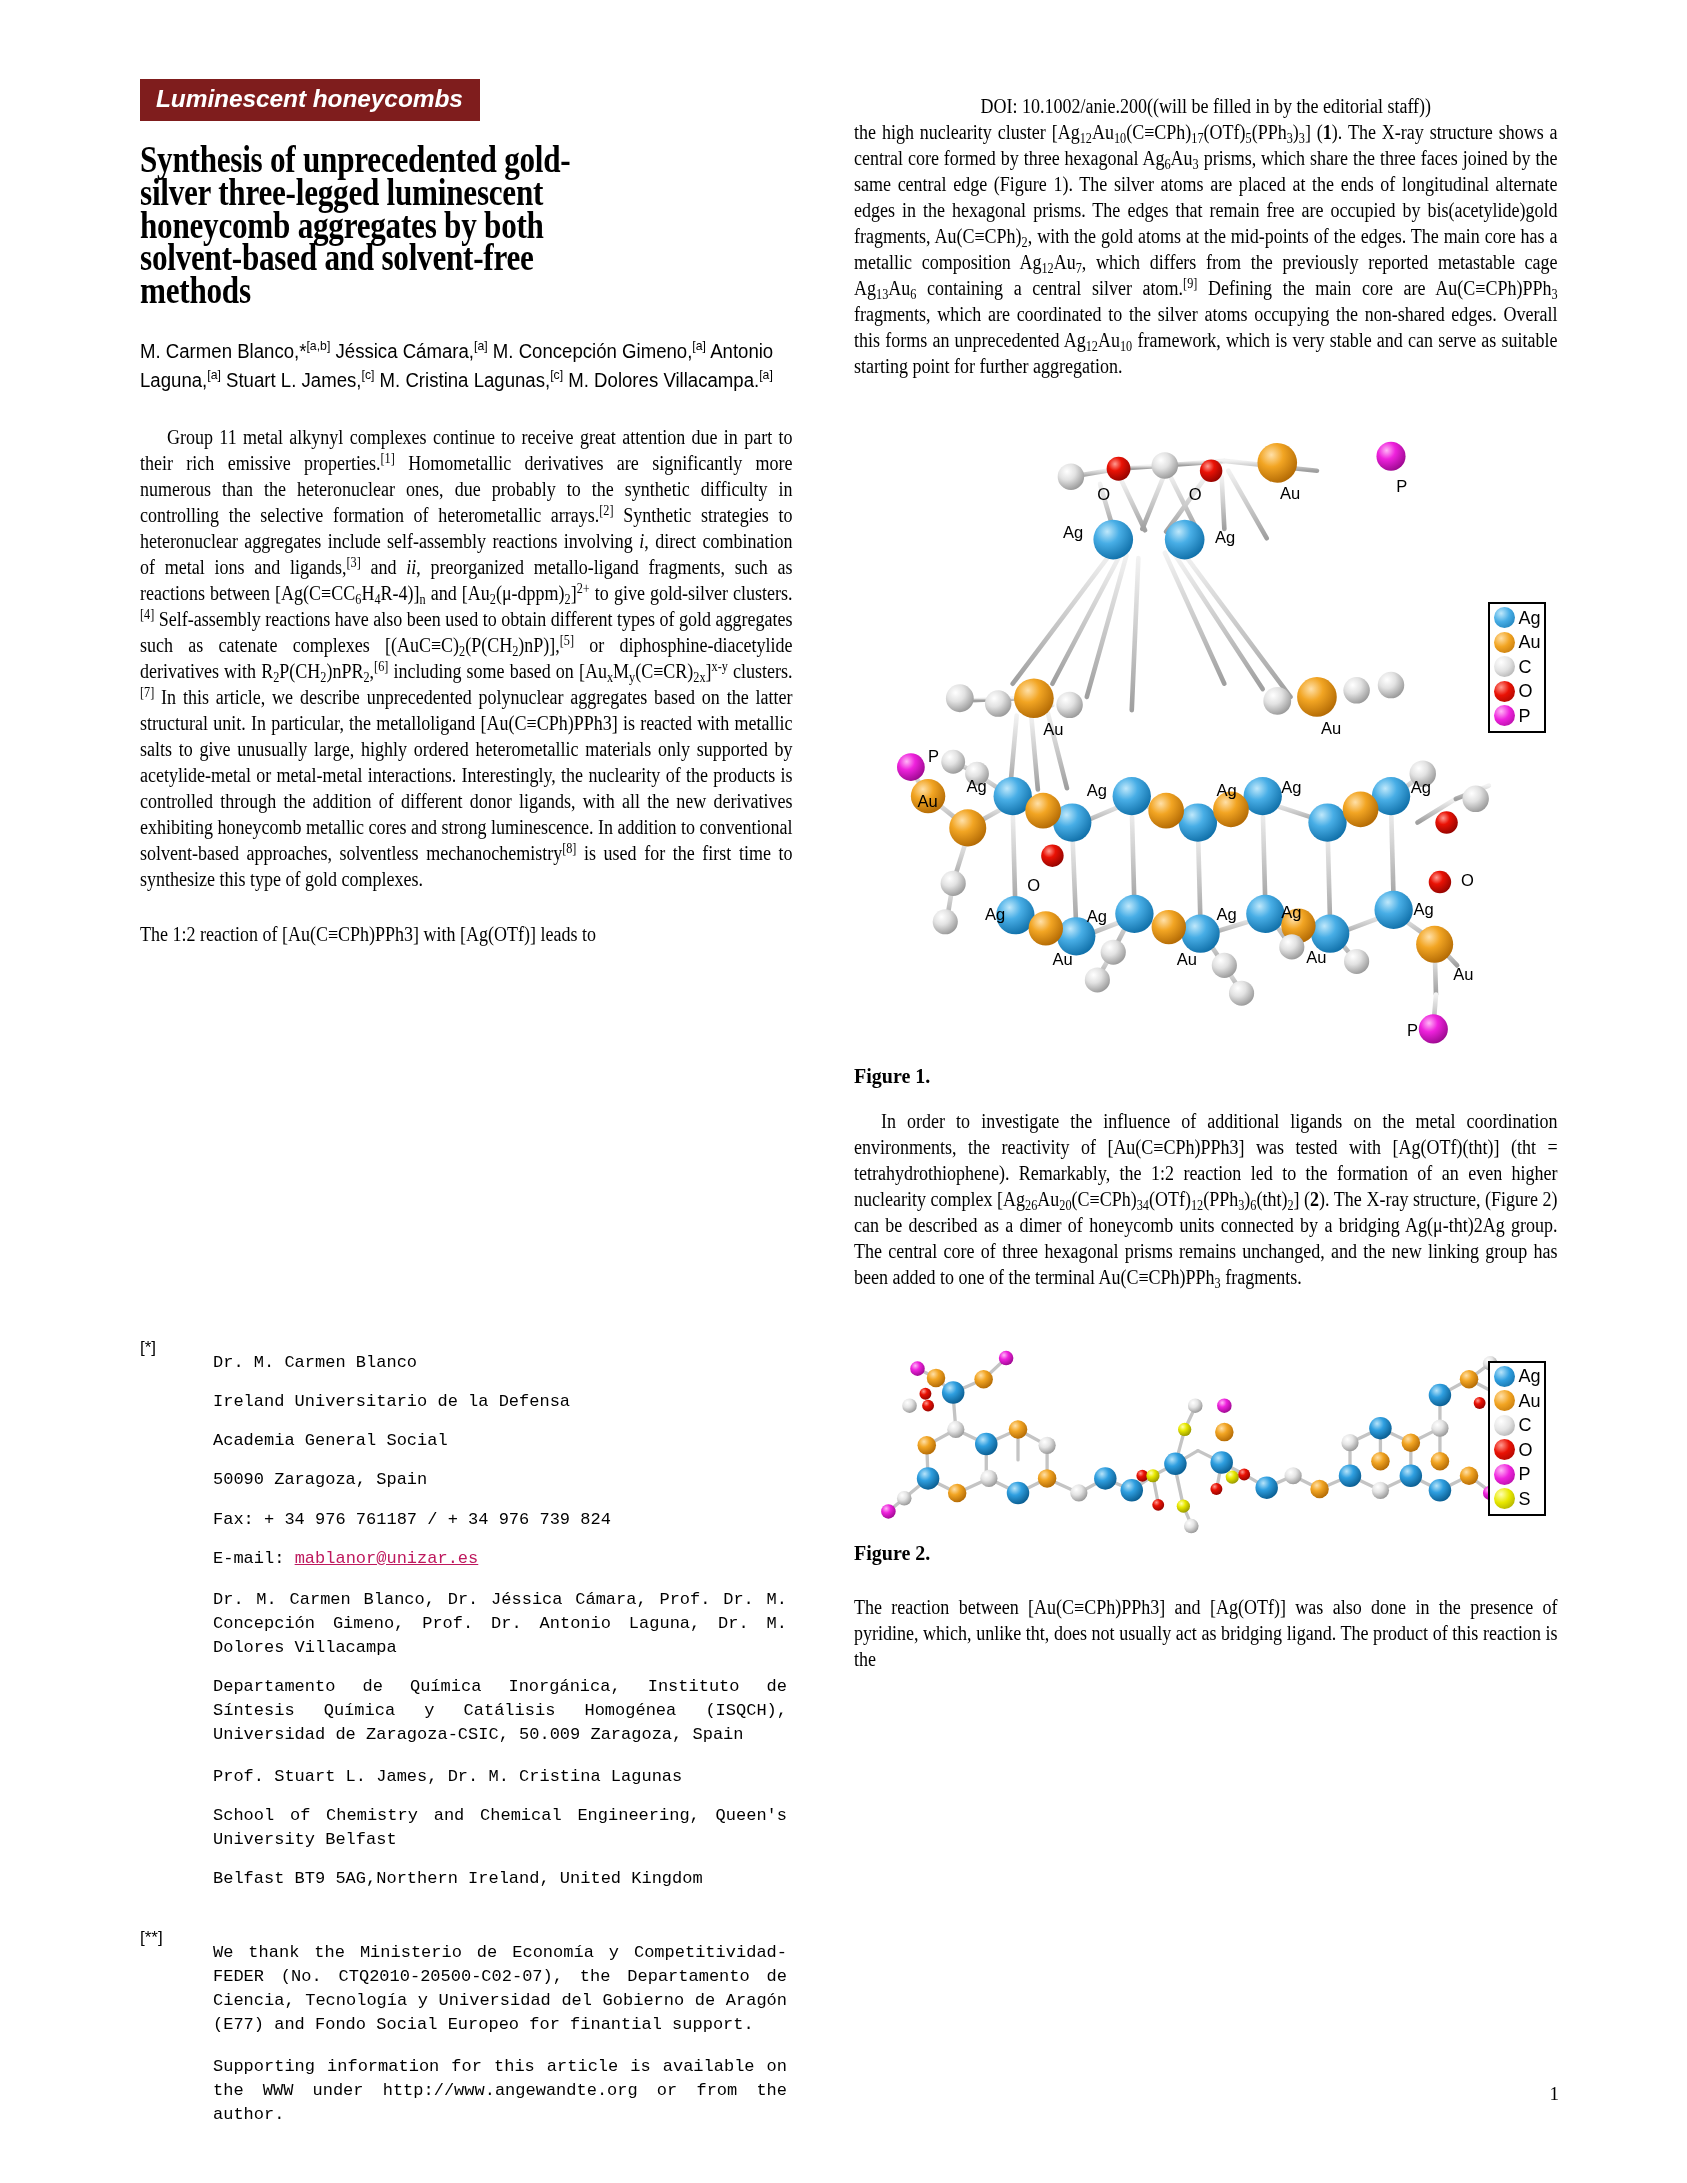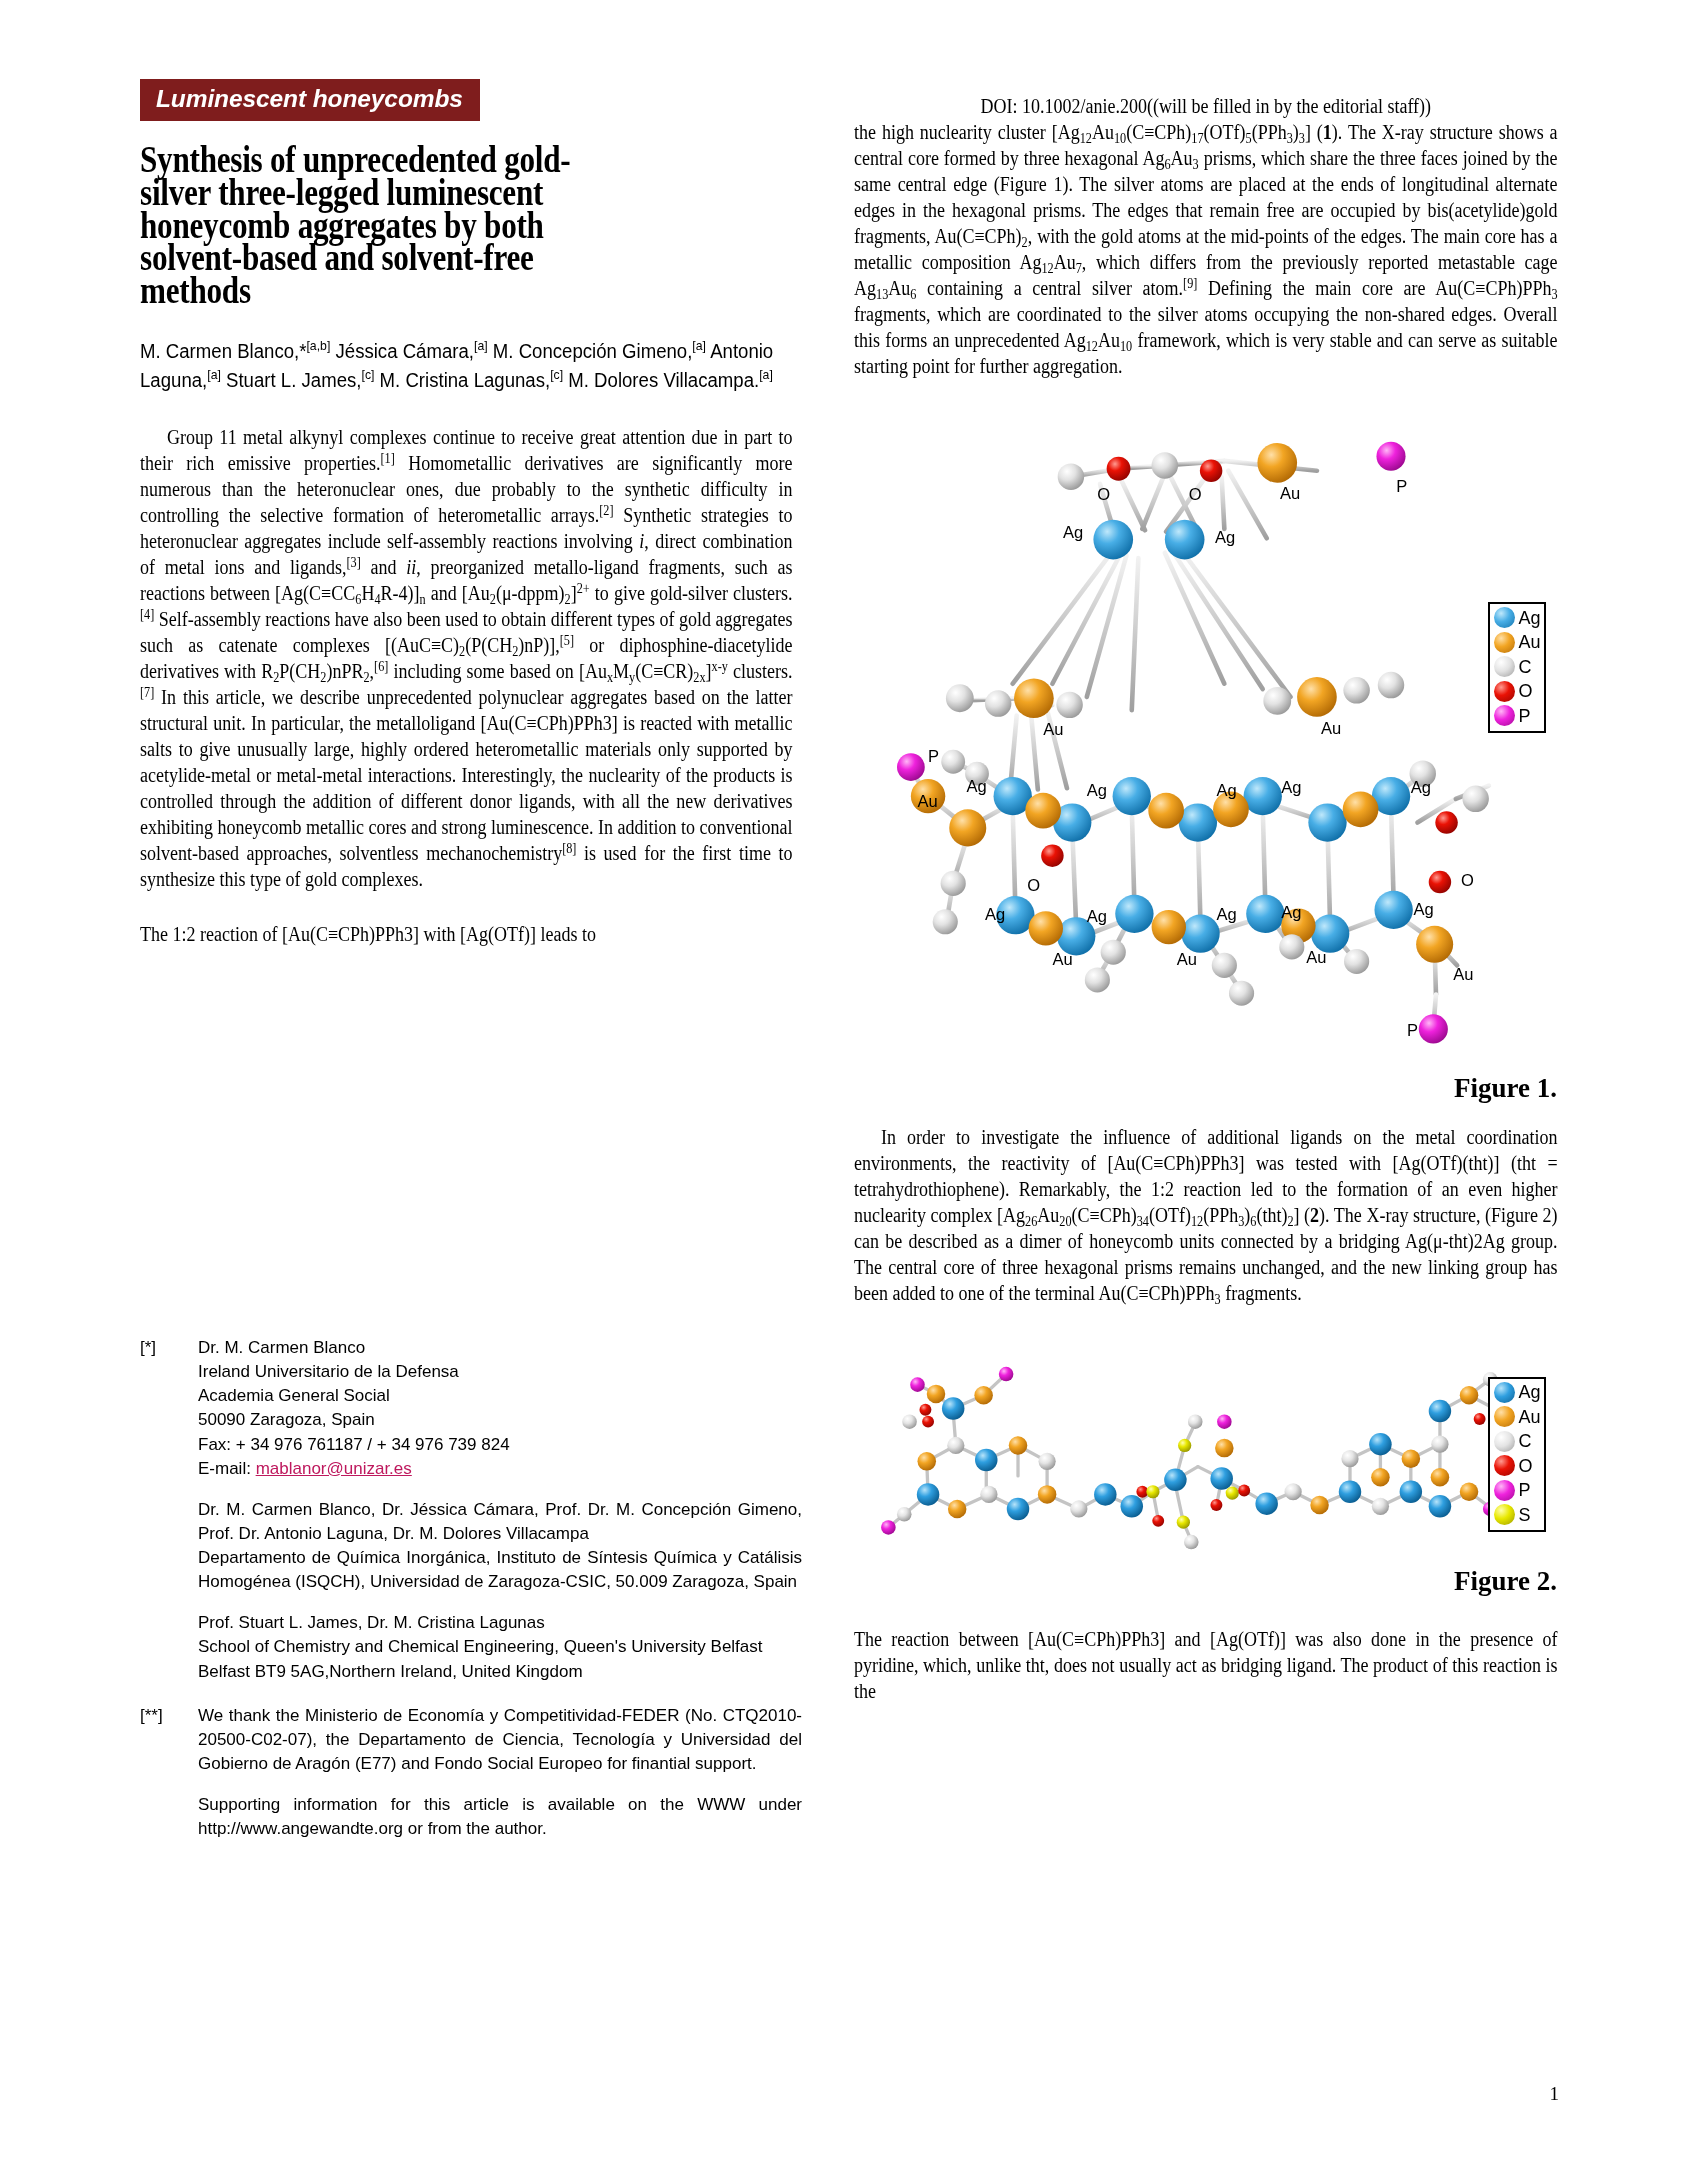--- a/index.html
+++ b/index.html
@@ -79,31 +79,31 @@
   .fn-wrap {
     position:absolute;
     left:140px; top:1336px; width:662px;
     font-family:"Liberation Sans", sans-serif;
     font-size:17px;
     line-height:1.42;
   }
   .fn-row { display:flex; margin-bottom:0px; }
   .fn-mark { width:58px; flex:0 0 58px; }
   .fn-body { flex:1 1 auto; }
-  .fn-body p { margin:0; }
+  .fn-body p { margin:15px;font-family:Liberation Mono, monospace; }
   .fn-body p.just { text-align:justify; }
   .fn-block { margin-top:17px; }
   .email-link { color:#be185d; text-decoration:underline; }
 
   
   .fig-cap {
-    text-align:right;
+    text-align:left;
     font-weight:bold;
-    font-size:27px;
-    margin-top:12px;
+    font-size:20px;
+    margin-top:4px;
   }
   .fig-box { position:relative; width:100%; }
 
   
   .legend {
     position:absolute;
     border:2.6px solid #000;
     background:#fff;
     padding:2.6px 4px 4px 4px;
     display:flex;

